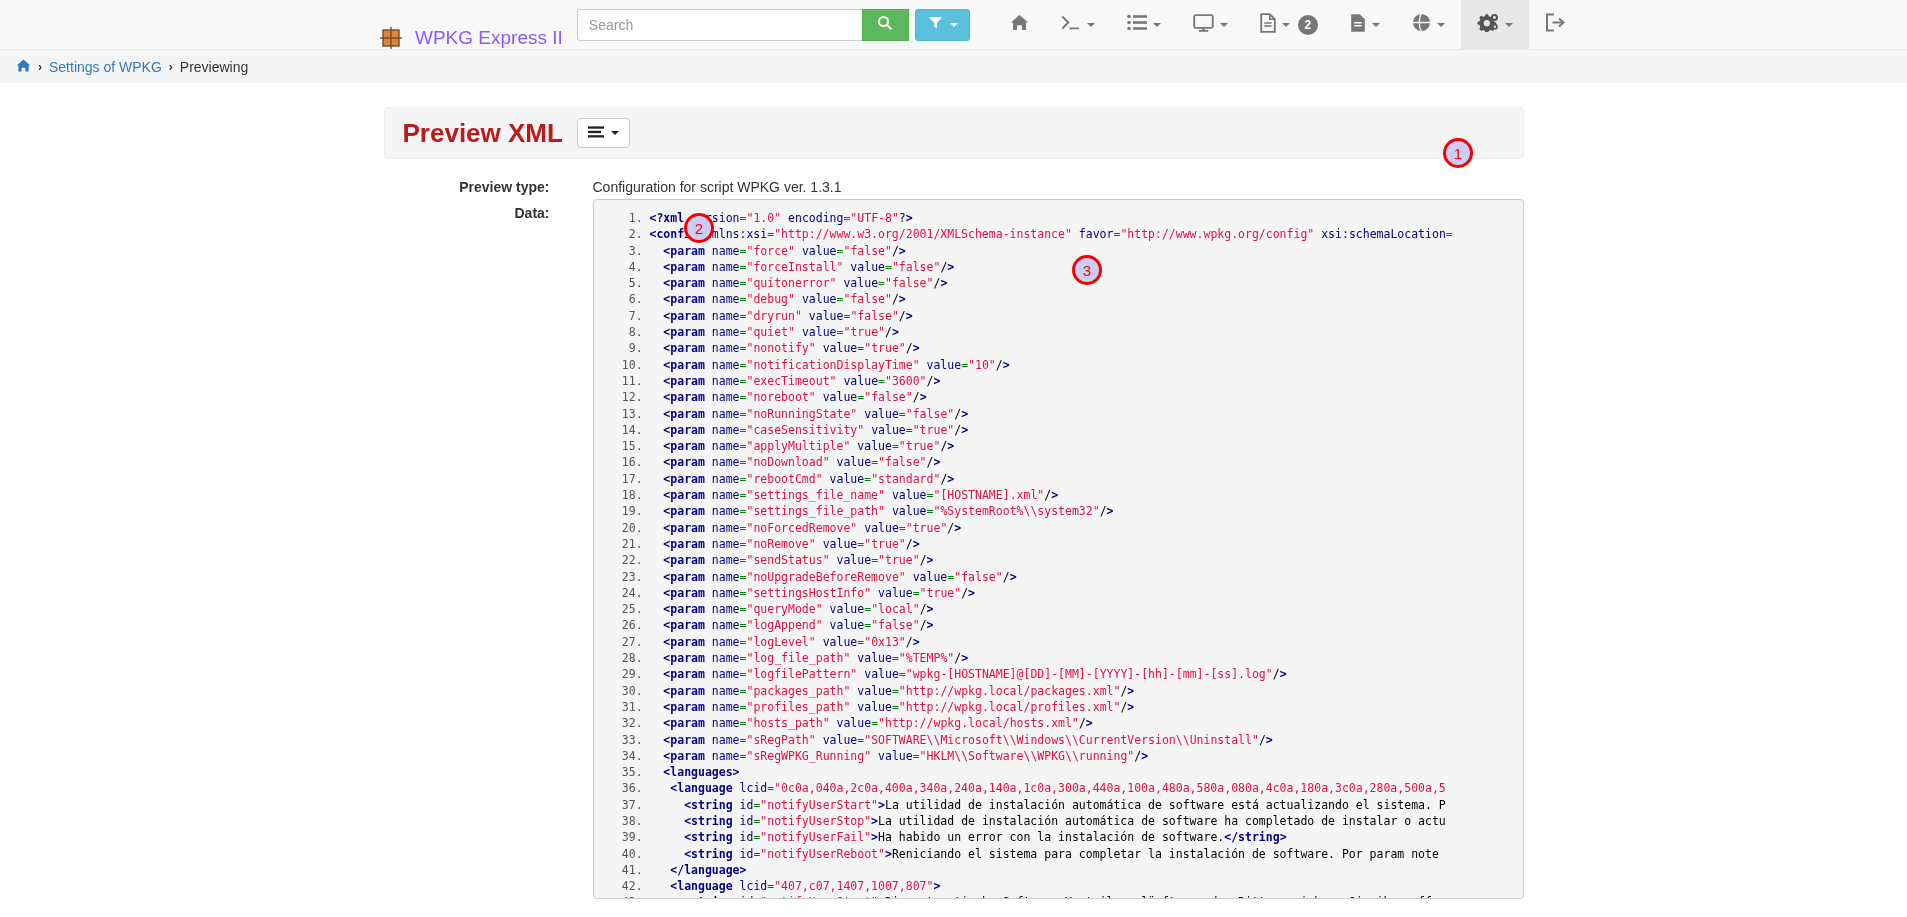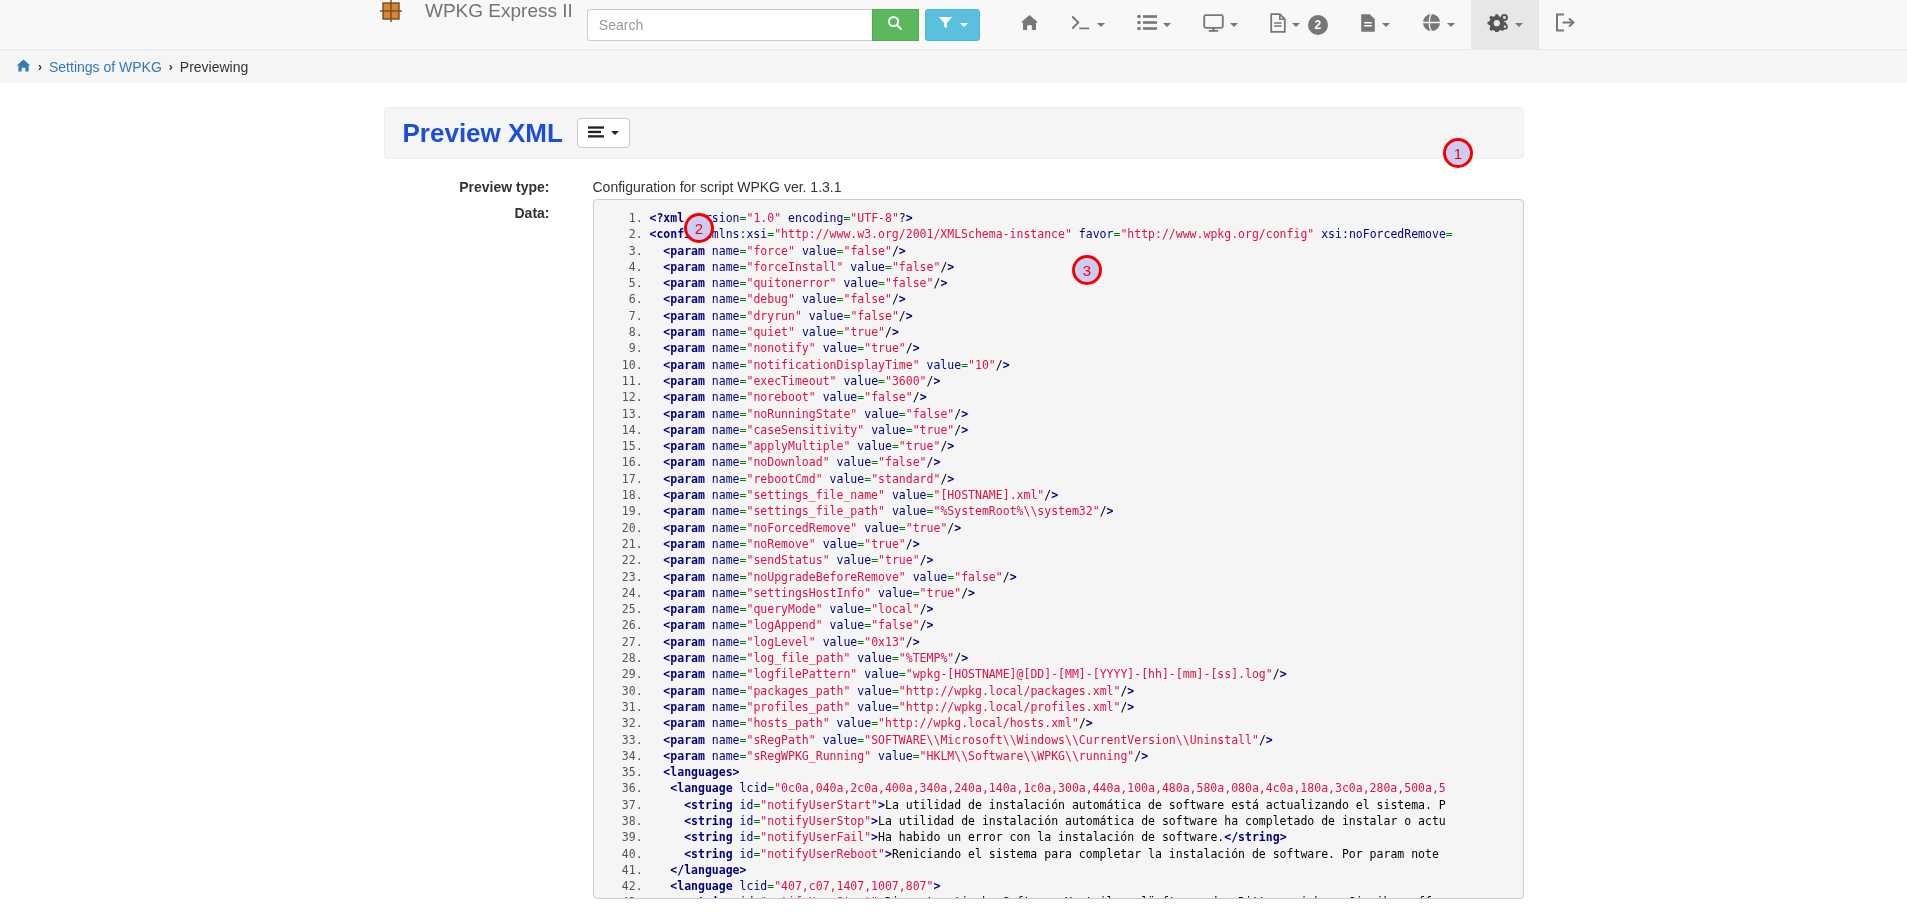--- a/index.html
+++ b/index.html
@@ -15,23 +15,23 @@
   .navbar {
     position: relative;
     height: 50px;
     background: #f8f8f8;
     border-bottom: 1px solid #e7e7e7;
     display: flex;
     align-items: stretch;
   }
   .nav-left-spacer { width: 380px; flex: 0 0 380px; }
   .brand {
-    display: flex; align-items: flex-start; gap: 23px;
+    display: flex; align-items: flex-end; gap: 13px;
     padding: 0 14px 0 0;
-    color: #737373;
+    color: #8b5cf6;
     font-size: 19px;
     text-decoration: none;
     white-space: nowrap;
   }
   .brand-logo {
     width: 22px; height: 22px;
     display: block;
   }
   .navform {
     display: flex; align-items: center;
@@ -125,21 +125,21 @@
   }
   .page-head {
     background: #f5f5f5;
     border: 1px solid #eee;
     border-radius: 4px;
     padding: 14px 18px;
     display: flex; align-items: center; gap: 14px;
     height: 52px;
   }
   .page-title {
-    color: #1d4ed8;
+    color: #b91c1c;
     font-size: 26px;
     margin: 0;
     white-space: nowrap;
   }
   .btn-menu {
     background: #fff;
     border: 1px solid #ccc;
     border-radius: 4px;
     height: 30px;
     padding: 0 10px;
@@ -372,21 +372,21 @@
     <div class="form-area">
       <div class="form-row">
         <div class="form-label">Preview type:</div>
         <div class="form-value">Configuration for script WPKG ver. 1.3.1</div>
       </div>
       <div class="form-row">
         <div class="form-label">Data:</div>
         <div class="codebox">
           <ol class="codelist" id="codelist">
               <li><code><span class="tg">&lt;?xml</span> <span class="at">version</span><span class="eq">=</span><span class="vl">"1.0"</span> <span class="at">encoding</span><span class="eq">=</span><span class="vl">"UTF-8"</span>?<span class="tg">&gt;</span></code></li>
-              <li><code><span class="tg">&lt;config</span> <span class="at">xmlns:xsi</span><span class="eq">=</span><span class="vl">"http://www.w3.org/2001/XMLSchema-instance"</span> <span class="at">favor</span><span class="eq">=</span><span class="vl">"http://www.wpkg.org/config"</span> <span class="at">xsi:noForcedRemove</span><span class="eq">=</span></code></li>
+              <li><code><span class="tg">&lt;config</span> <span class="at">xmlns:xsi</span><span class="eq">=</span><span class="vl">"http://www.w3.org/2001/XMLSchema-instance"</span> <span class="at">favor</span><span class="eq">=</span><span class="vl">"http://www.wpkg.org/config"</span> <span class="at">xsi:schemaLocation</span><span class="eq">=</span></code></li>
               <li><code><span class="tx">  </span><span class="tg">&lt;param</span> <span class="at">name</span><span class="eq">=</span><span class="vl">"force"</span> <span class="at">value</span><span class="eq">=</span><span class="vl">"false"</span>/<span class="tg">&gt;</span></code></li>
               <li><code><span class="tx">  </span><span class="tg">&lt;param</span> <span class="at">name</span><span class="eq">=</span><span class="vl">"forceInstall"</span> <span class="at">value</span><span class="eq">=</span><span class="vl">"false"</span>/<span class="tg">&gt;</span></code></li>
               <li><code><span class="tx">  </span><span class="tg">&lt;param</span> <span class="at">name</span><span class="eq">=</span><span class="vl">"quitonerror"</span> <span class="at">value</span><span class="eq">=</span><span class="vl">"false"</span>/<span class="tg">&gt;</span></code></li>
               <li><code><span class="tx">  </span><span class="tg">&lt;param</span> <span class="at">name</span><span class="eq">=</span><span class="vl">"debug"</span> <span class="at">value</span><span class="eq">=</span><span class="vl">"false"</span>/<span class="tg">&gt;</span></code></li>
               <li><code><span class="tx">  </span><span class="tg">&lt;param</span> <span class="at">name</span><span class="eq">=</span><span class="vl">"dryrun"</span> <span class="at">value</span><span class="eq">=</span><span class="vl">"false"</span>/<span class="tg">&gt;</span></code></li>
               <li><code><span class="tx">  </span><span class="tg">&lt;param</span> <span class="at">name</span><span class="eq">=</span><span class="vl">"quiet"</span> <span class="at">value</span><span class="eq">=</span><span class="vl">"true"</span>/<span class="tg">&gt;</span></code></li>
               <li><code><span class="tx">  </span><span class="tg">&lt;param</span> <span class="at">name</span><span class="eq">=</span><span class="vl">"nonotify"</span> <span class="at">value</span><span class="eq">=</span><span class="vl">"true"</span>/<span class="tg">&gt;</span></code></li>
               <li><code><span class="tx">  </span><span class="tg">&lt;param</span> <span class="at">name</span><span class="eq">=</span><span class="vl">"notificationDisplayTime"</span> <span class="at">value</span><span class="eq">=</span><span class="vl">"10"</span>/<span class="tg">&gt;</span></code></li>
               <li><code><span class="tx">  </span><span class="tg">&lt;param</span> <span class="at">name</span><span class="eq">=</span><span class="vl">"execTimeout"</span> <span class="at">value</span><span class="eq">=</span><span class="vl">"3600"</span>/<span class="tg">&gt;</span></code></li>
               <li><code><span class="tx">  </span><span class="tg">&lt;param</span> <span class="at">name</span><span class="eq">=</span><span class="vl">"noreboot"</span> <span class="at">value</span><span class="eq">=</span><span class="vl">"false"</span>/<span class="tg">&gt;</span></code></li>

